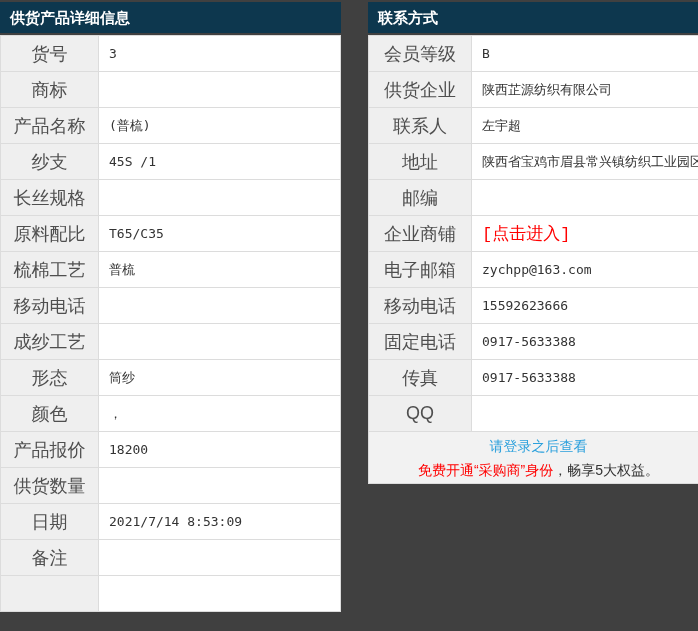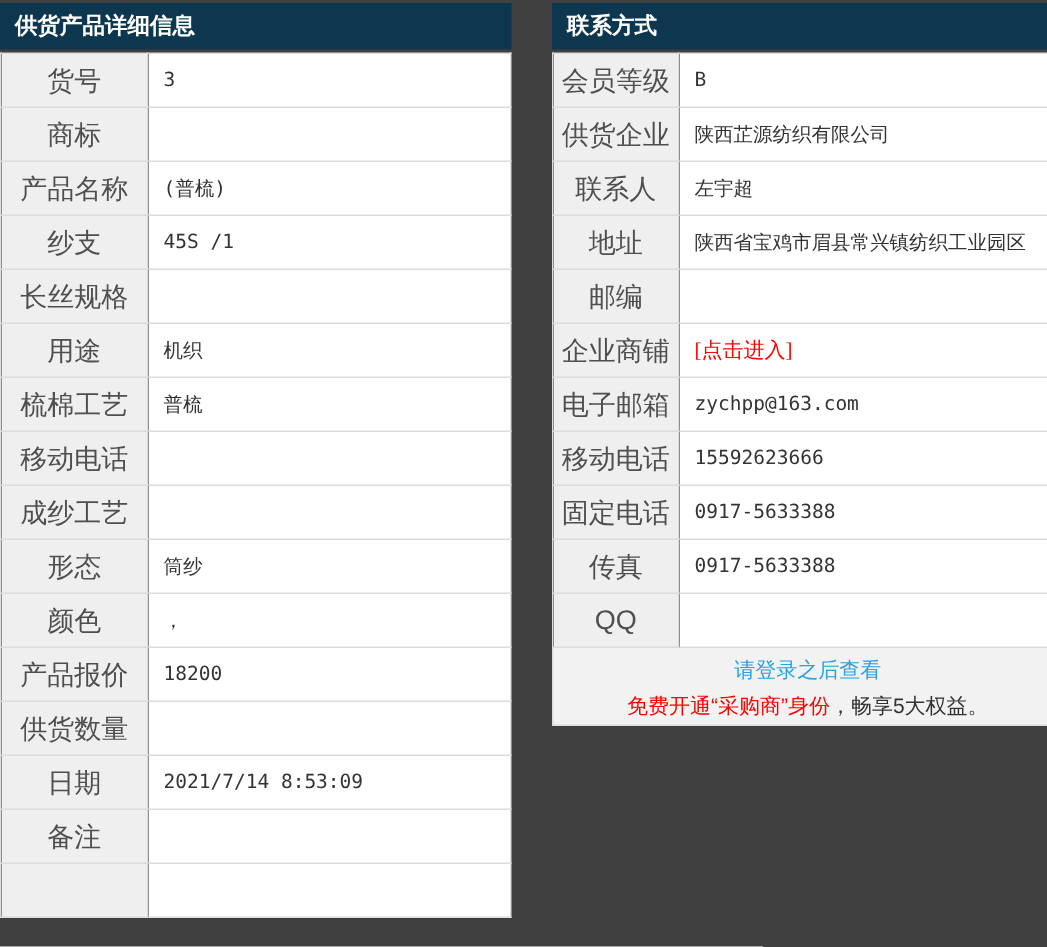--- a/index.html
+++ b/index.html
@@ -22,29 +22,29 @@
   }
   table.kv td{
     border:1px solid #dcdcdc;height:36px;box-sizing:border-box;
     overflow:hidden;white-space:nowrap;
   }
   td.lbl{
     background:#efefef;text-align:center;vertical-align:middle;
     color:#4f4f4f;font-size:18px;
   }
   .panel-left td.lbl{width:98px;}
-  .panel-right td.lbl{width:84px;}
+  .panel-right td.lbl{width:103px;}
   td.val{
     background:#ffffff;padding-left:10px;vertical-align:middle;
     color:#333333;font-size:13px;
     font-family:"DejaVu Sans Mono","Liberation Mono",monospace;
   }
   a.red-link{
-    color:#ff0000;text-decoration:none;font-size:14px;
-    font-family:Liberation Serif, serif;
+    color:#ff0000;text-decoration:none;font-size:17px;
+    font-family:Liberation Mono, monospace;
   }
   .notice{
     border:1px solid #dcdcdc;border-top:none;
     background:#f2f2f2;height:52px;box-sizing:border-box;
     display:flex;flex-direction:column;justify-content:center;align-items:center;
     font-size:14px;line-height:24px;
   }
   .login-link{color:#2ba0dc;text-decoration:none;cursor:pointer;}
   .promo-red{color:#ff0000;margin-top:36px;}
   .promo-rest{color:#333333;text-align:center;}
@@ -72,22 +72,22 @@
           </tr>
           <tr>
             <td class="lbl">纱支</td>
             <td class="val">45S /1</td>
           </tr>
           <tr>
             <td class="lbl">长丝规格</td>
             <td class="val"></td>
           </tr>
           <tr>
-            <td class="lbl">用途</td>
-            <td class="val">机织</td>
+            <td class="lbl">原料配比</td>
+            <td class="val">T65/C35</td>
           </tr>
           <tr>
             <td class="lbl">梳棉工艺</td>
             <td class="val">普梳</td>
           </tr>
           <tr>
             <td class="lbl">移动电话</td>
             <td class="val"></td>
           </tr>
           <tr>

